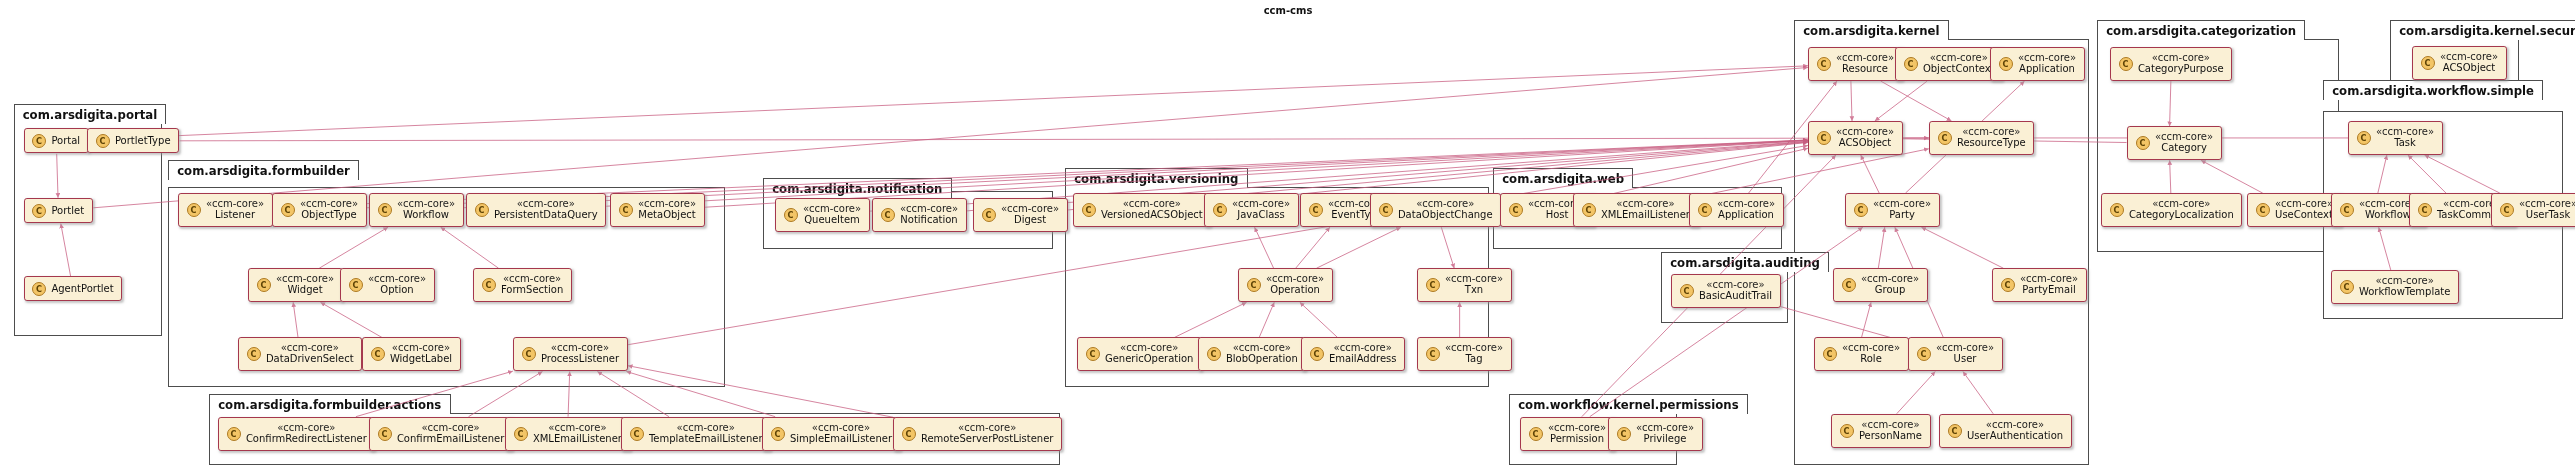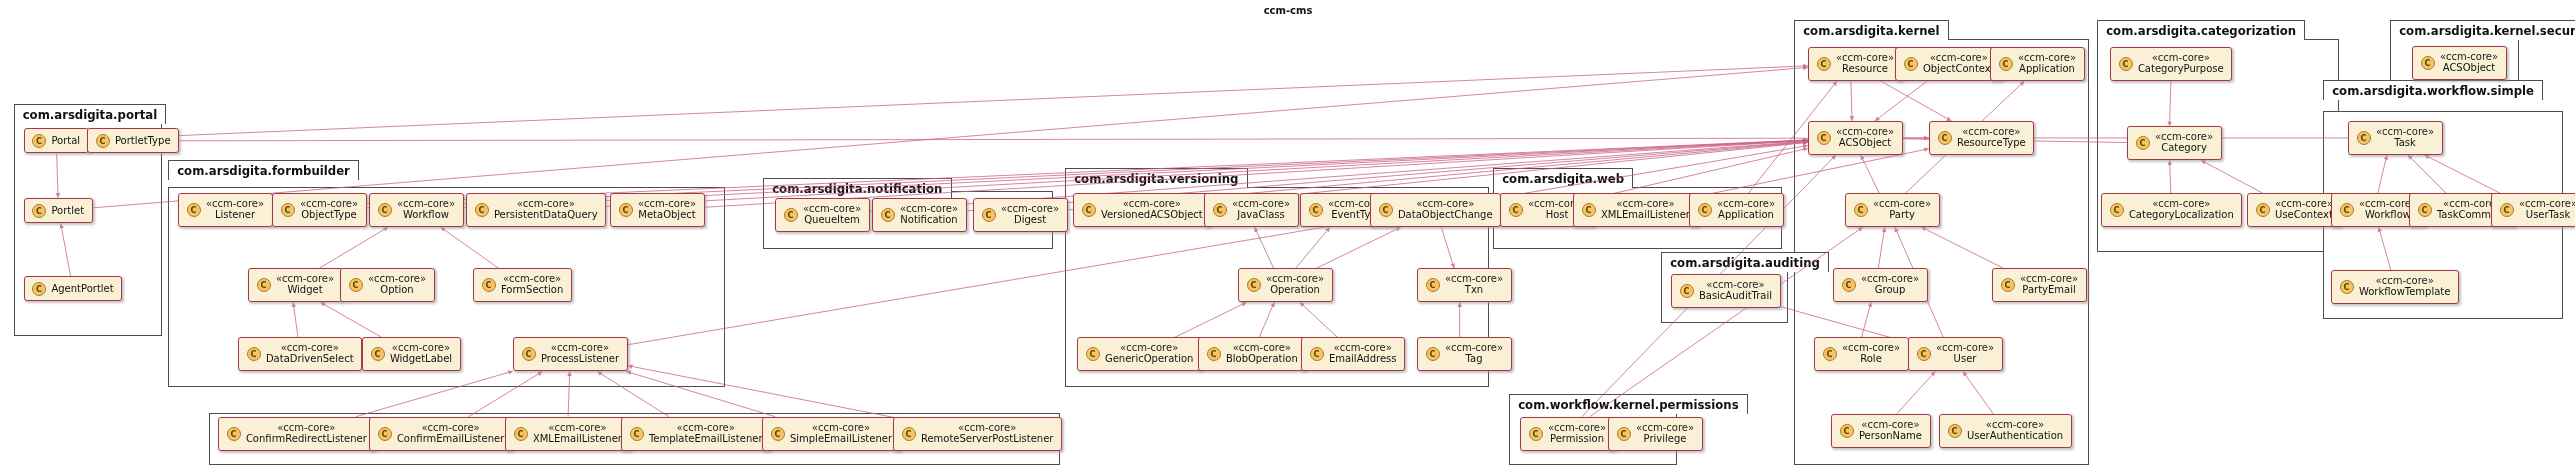--- a/index.html
+++ b/index.html
@@ -55,20 +55,23 @@
     </div>
     <div class="pkg-body" style="left: 2323px; top: 111px; width: 240px; height: 208px;"></div>
     <div class="pkg-tab" style="left: 2323px; top: 80px;">
       <span>com.arsdigita.workflow.simple</span>
     </div>
     <div class="pkg-body" style="left: 1661px; top: 271px; width: 127px; height: 52px;"></div>
     <div class="pkg-tab" style="left: 1661px; top: 252px;">
       <span>com.arsdigita.auditing</span>
     </div>
     <div class="pkg-body" style="left: 209px; top: 413px; width: 851px; height: 52px;"></div>
+    <div class="pkg-tab" style="left: 209px; top: 394px;">
+      <span>com.arsdigita.formbuilder.actions</span>
+    </div>
     <div class="pkg-body" style="left: 1509px; top: 413px; width: 168px; height: 52px;"></div>
     <div class="pkg-tab" style="left: 1509px; top: 394px;">
       <span>com.workflow.kernel.permissions</span>
     </div>
     <svg id="edges" width="2576" height="466" viewBox="0 0 4390 794">
       <defs>
         <marker id="arr" markerWidth="10" markerHeight="10" refX="8" refY="4" orient="auto" markerUnits="userSpaceOnUse">
           <path d="M0,0 L8,4 L0,8 Z" fill="#c75d80"></path>
         </marker>
       </defs>

